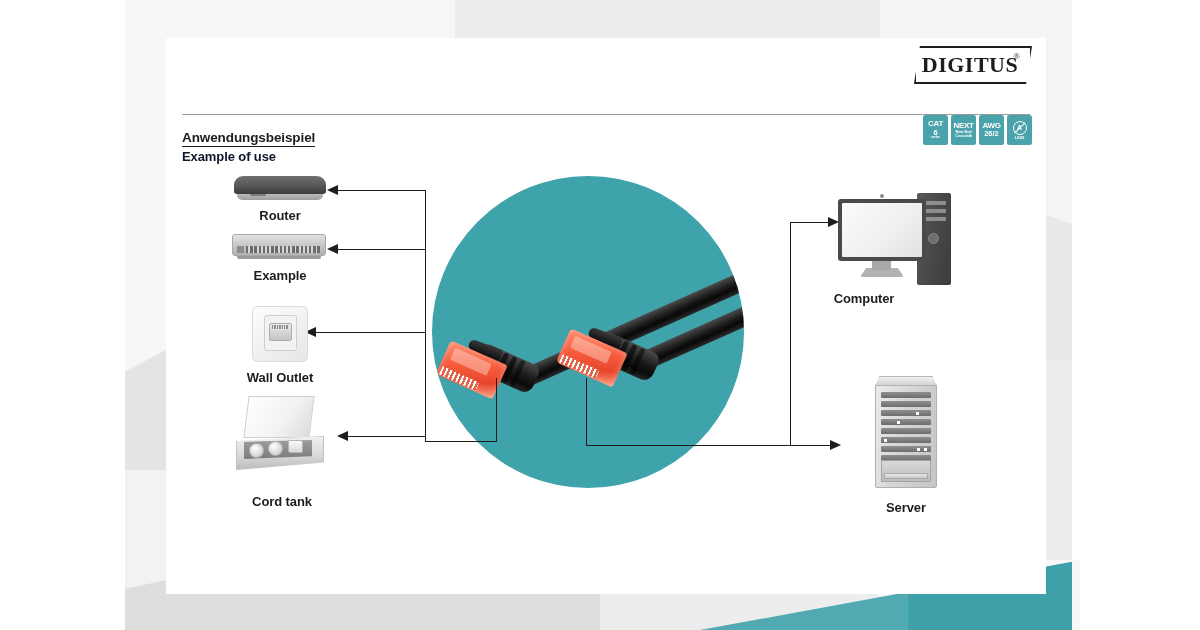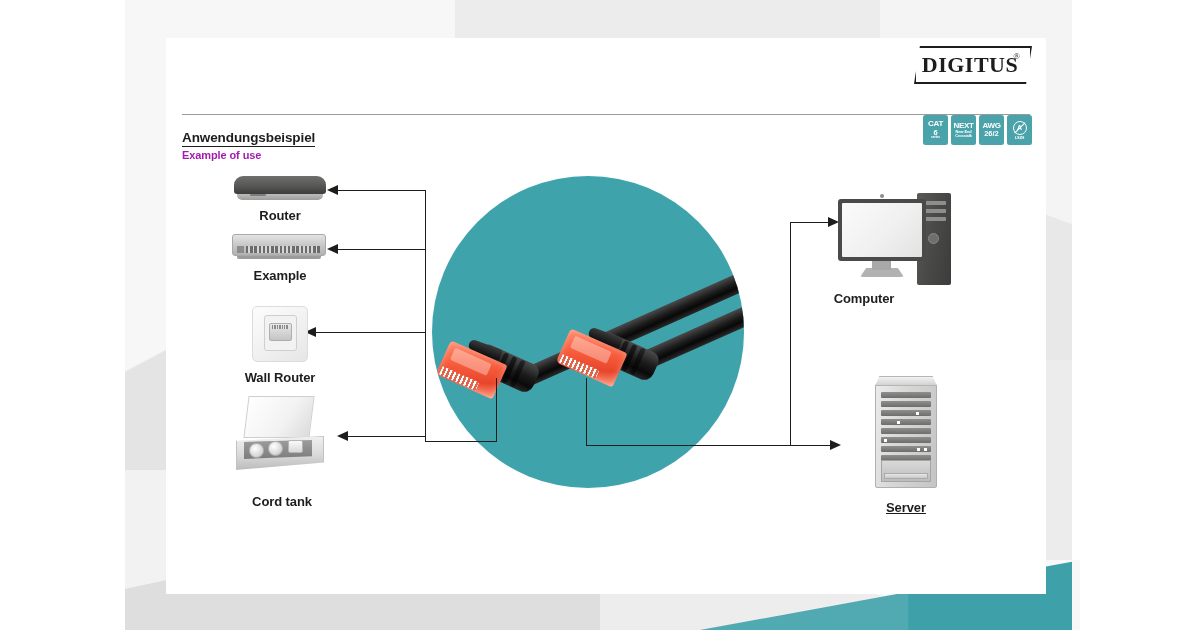--- a/index.html
+++ b/index.html
@@ -146,21 +146,21 @@
   
   .sec-de {
     position: absolute; left: 16px; top: 92px;
     font-size: 13.5px; font-weight: bold; color: #1d1d1b;
     border-bottom: 1.6px solid #1d1d1b;
     padding-bottom: 1px;
     letter-spacing: -0.1px;
   }
   .sec-en {
     position: absolute; left: 16px; top: 111px;
-    font-size: 11px; font-weight: bold; color: #a21caf;
+    font-size: 13px; font-weight: bold; color: #0f172a;
     letter-spacing: -0.1px;
   }
 
   
   .diagram { position: absolute; left: 0; top: 0; width: 880px; height: 556px; }
 
   .node-label {
     position: absolute;
     font-size: 13px; font-weight: bold; color: #1d1d1b;
     text-align: center; width: 140px;
@@ -513,21 +513,21 @@
       </div>
     </div>
     <div class="node-label" style="left:44px; top:230px;">Example</div>
 
     <div class="dev" style="left:86px; top:268px; width:56px; height:56px;">
       <div class="wo-plate"></div>
       <div class="wo-inner"></div>
       <div class="wo-jack"></div>
       <div class="wo-pins"></div>
     </div>
-    <div class="node-label" style="left:44px; top:332px;">Wall Router</div>
+    <div class="node-label" style="left:44px; top:332px;">Wall Outlet</div>
 
     <div class="dev" style="left:70px; top:358px; width:92px; height:78px;">
       <div class="ft-lid"></div>
       <div class="ft-box"></div>
       <div class="ft-tray"></div>
       <div class="ft-sock" style="left:13px; top:47px;"></div>
       <div class="ft-sock" style="left:32px; top:45px;"></div>
       <div class="ft-dbl" style="left:52px; top:44px;"></div>
     </div>
     <div class="node-label" style="left:46px; top:456px;">Cord tank</div>
@@ -559,16 +559,16 @@
       <div class="sv-slot" style="top:70px;"></div>
       <div class="sv-slot" style="top:79px;"></div>
       <div class="sv-dot" style="left:47px; top:36px;"></div>
       <div class="sv-dot" style="left:28px; top:45px;"></div>
       <div class="sv-dot" style="left:15px; top:63px;"></div>
       <div class="sv-dot" style="left:48px; top:72px;"></div>
       <div class="sv-dot" style="left:55px; top:72px;"></div>
       <div class="sv-drive"></div>
       <div class="sv-drive2"></div>
     </div>
-    <div class="node-label" style="left:670px; top:462px;text-decoration:underline;">Server</div>
+    <div class="node-label" style="left:670px; top:462px;">Server</div>
 
   </div>
 </div>
 
 </body></html>

